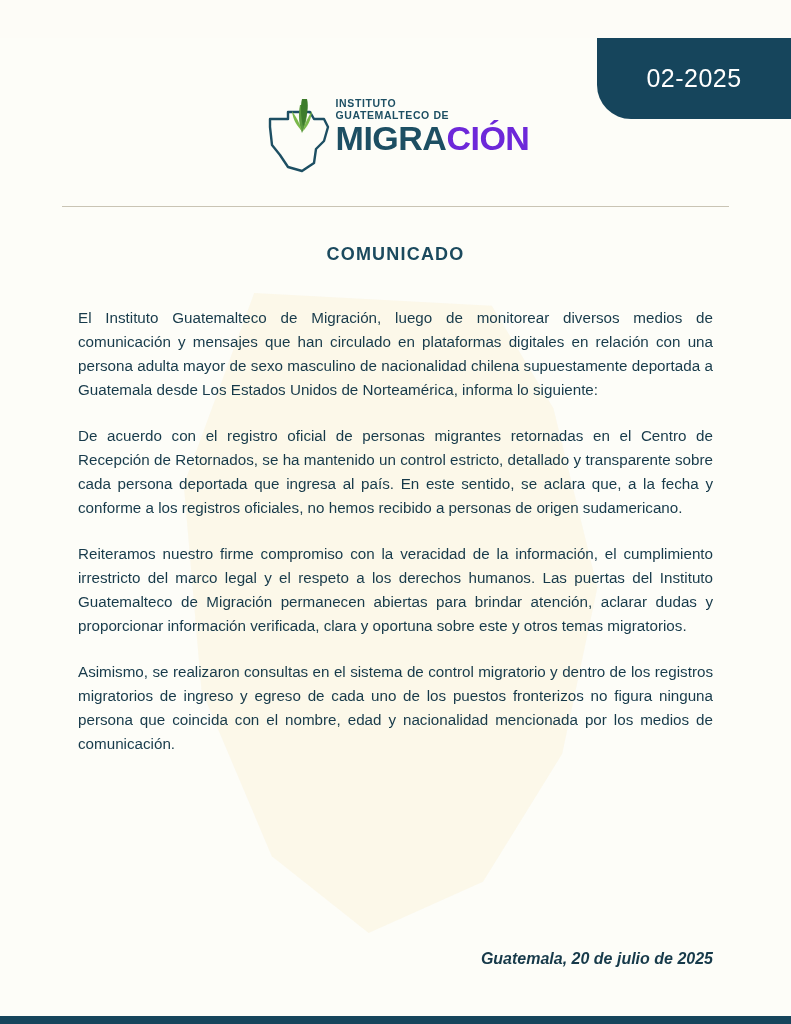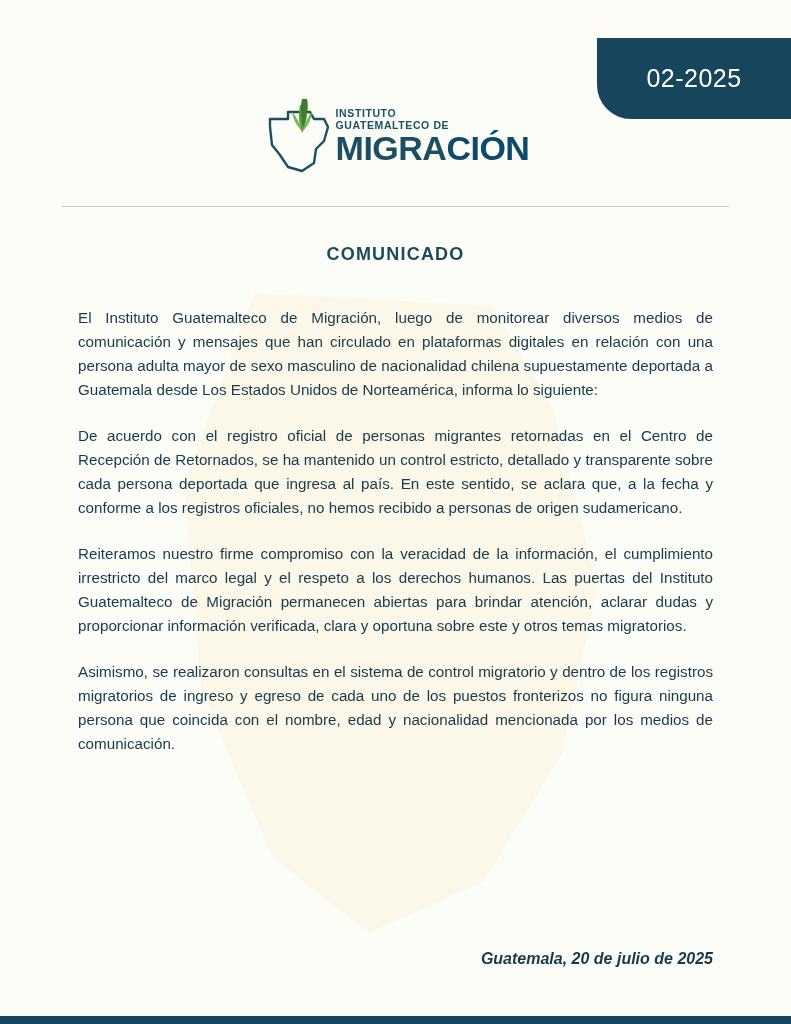--- a/index.html
+++ b/index.html
@@ -62,21 +62,21 @@
     left: 0; right: 0;
     top: 52px;
     height: 95px;
     display: flex;
     align-items: center;
     justify-content: center;
     z-index: 4;
   }
   .logo {
     display: flex;
-    align-items: center;
+    align-items: flex-start;
   }
   .logo-map {
     width: 74px;
     height: 82px;
     position: relative;
   }
   .logo-map svg { display: block; }
   .logo-text {
     display: flex;
     flex-direction: column;
@@ -97,21 +97,21 @@
     color: #1d4f63;
     line-height: 12px;
   }
   .logo-line3 {
     font-size: 34px;
     font-weight: bold;
     letter-spacing: -0.5px;
     line-height: 34px;
     color: #1d4f63;
   }
-  .logo-line3 .accent { color: #0c4a6e; }
+  .logo-line3 .accent { color: #6d28d9; }
 
   .divider {
     position: absolute;
     left: 62px;
     right: 62px;
     top: 168px;
     height: 1px;
     background: #c9c4b4;
     z-index: 4;
   }

